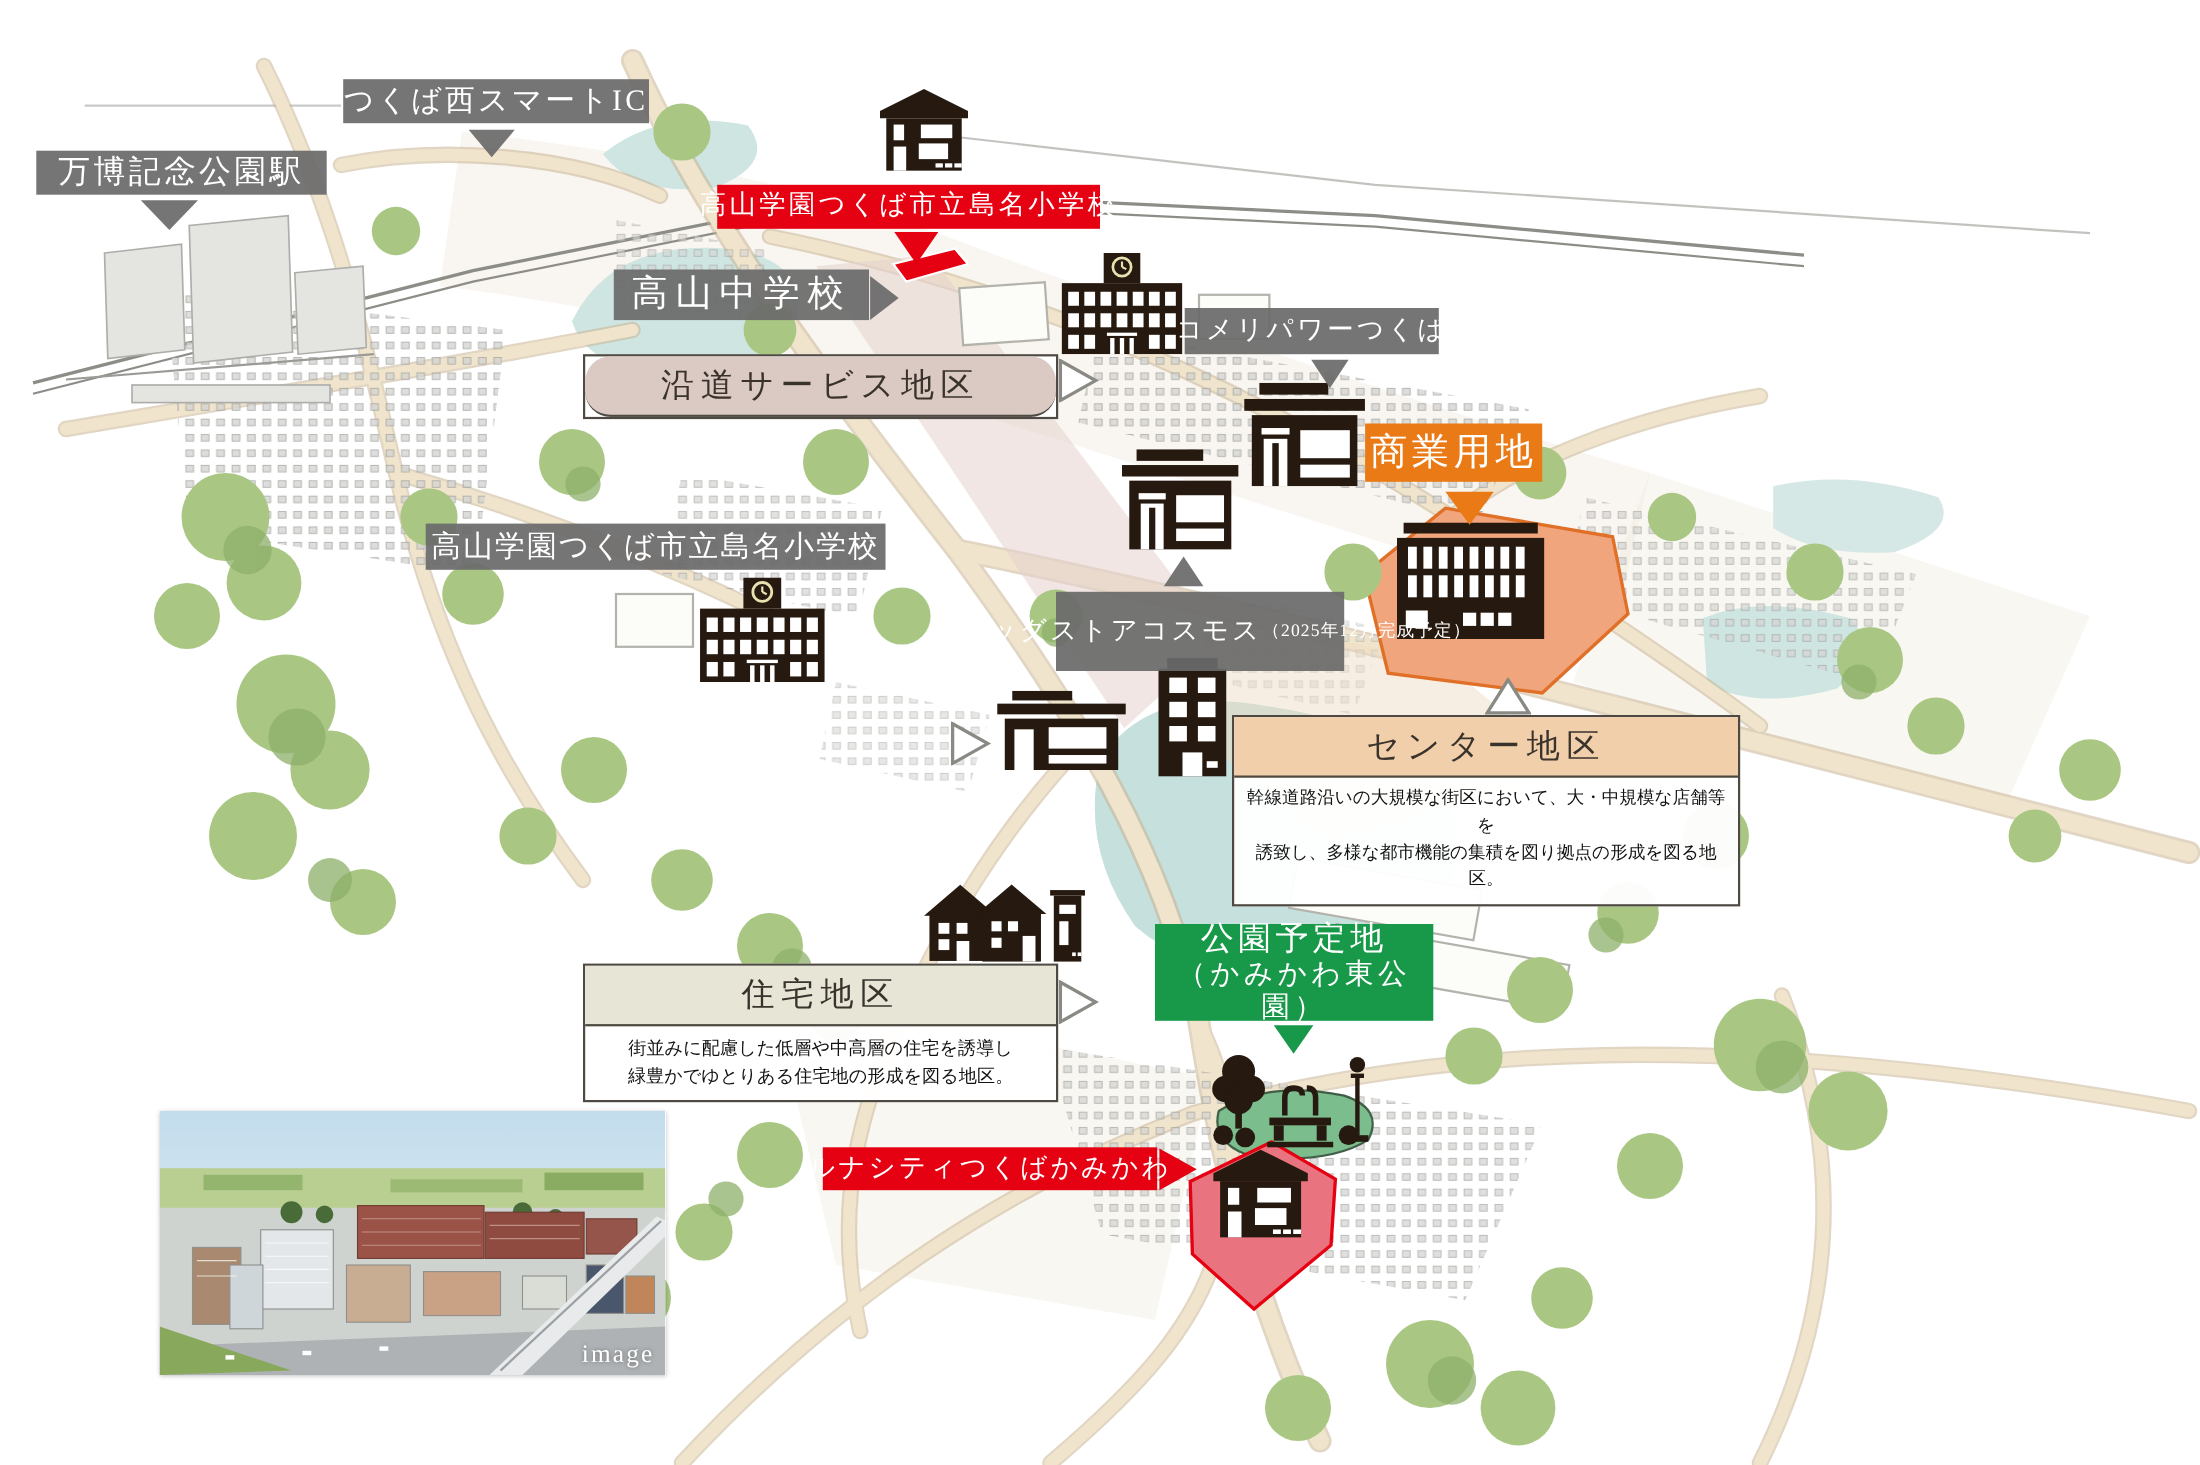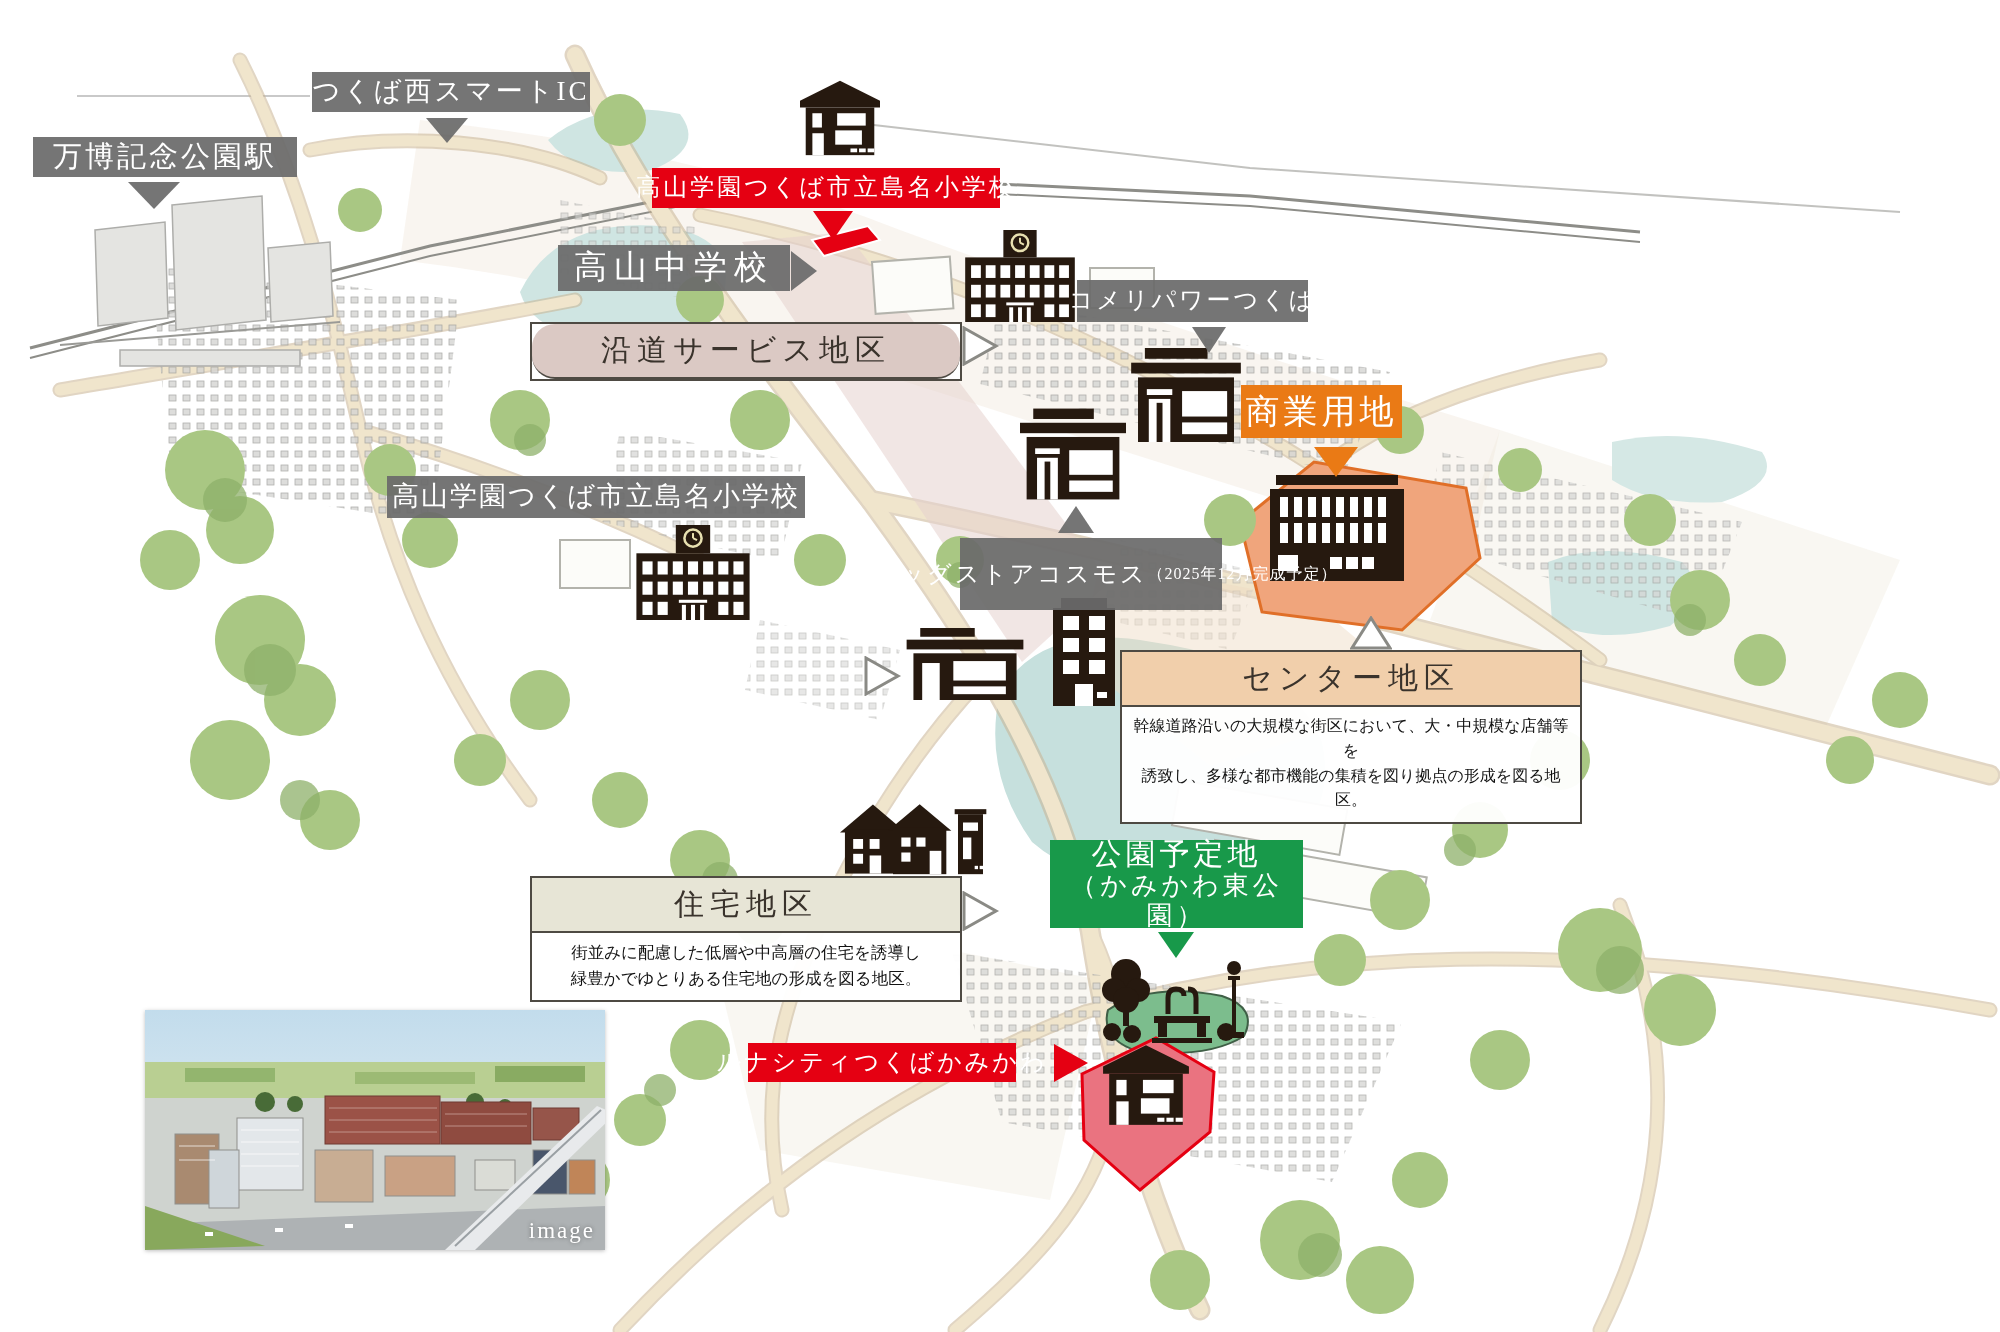--- a/index.html
+++ b/index.html
@@ -539,21 +539,21 @@
   <div class="olabel" style="left:1241px;top:385px;width:161px;height:53px;font-size:34px;letter-spacing:4px">商業用地</div>
   <div class="glabel" style="left:387px;top:476px;width:418px;height:42px;font-size:27px;letter-spacing:2px">高山学園つくば市立島名小学校</div>
   <div class="glabel" style="left:960px;top:538px;width:262px;height:72px;font-size:24px;flex-direction:row;line-height:1.2">
     <span>ドラッグストアコスモス</span>
     <span style="font-size:16px;letter-spacing:1px">（2025年12月完成予定）</span>
   </div>
   <div class="grlabel" style="left:1050px;top:840px;width:253px;height:88px;font-size:30px;letter-spacing:4px">
     <span>公園予定地</span>
     <span style="font-size:26px">（かみかわ東公園）</span>
   </div>
-  <div class="rlabel" style="left:748px;top:1043px;width:268px;height:39px;font-size:24px">ルナシティつくばかみかわ</div>
+  <div class="rlabel" style="left:748px;top:1043px;width:304px;height:39px;font-size:24px">ルナシティつくばかみかわ</div>
 
   <div class="dbox" style="left:530px;top:322px;width:428px">
     <div class="head head-enso">沿道サービス地区</div>
   </div>
   <div class="dbox" style="left:1120px;top:650px;width:458px">
     <div class="head head-center">センター地区</div>
     <div class="body" style="font-size:16px">
       <span>幹線道路沿いの大規模な街区において、大・中規模な店舗等を</span>
       <span>誘致し、多様な都市機能の集積を図り拠点の形成を図る地区。</span>
     </div>

